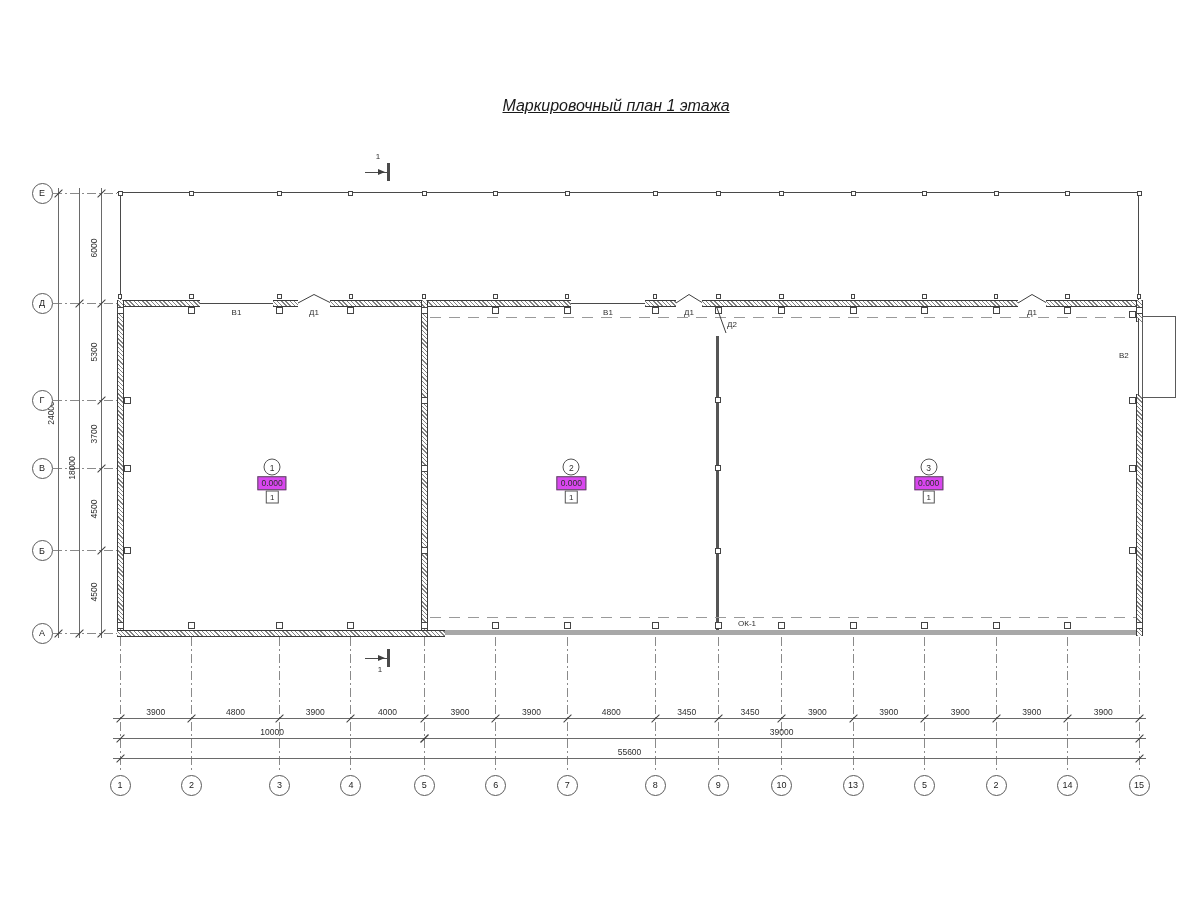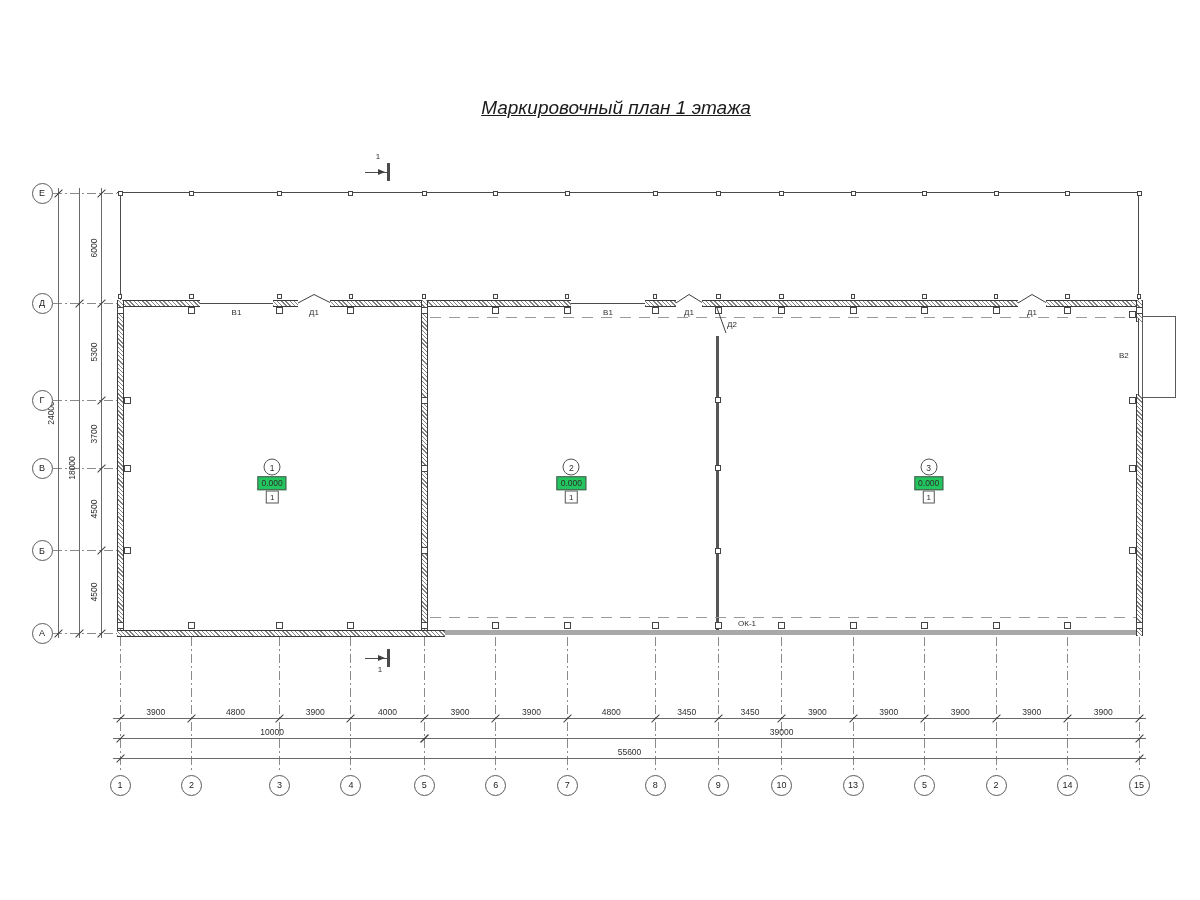--- a/index.html
+++ b/index.html
@@ -1,19 +1,19 @@
 <!DOCTYPE html>
 <html><head>
 <meta charset="utf-8">
 <style>
   html,body{margin:0;padding:0;background:#fff;}
   #canvas{position:relative;width:1200px;height:900px;background:#fff;overflow:hidden;
           font-family:"Liberation Sans",sans-serif;color:#2f2f2f;}
   .title{position:absolute;left:616px;top:97px;transform:translateX(-50%);
-         font-size:19px;font-style:italic;text-decoration:underline;color:#1a1a1a;white-space:nowrap;}
+         font-size:16px;font-style:italic;text-decoration:underline;color:#1a1a1a;white-space:nowrap;}
   .thin{position:absolute;background:#4a4a4a;}
   .dimline{position:absolute;background:#6a6a6a;}
   .tick{position:absolute;width:11px;height:1px;background:#3f3f3f;transform:rotate(-45deg);}
   .sq{position:absolute;border:1px solid #454545;background:#fff;box-sizing:border-box;}
   .box{position:absolute;border:1px solid #5a5a5a;box-sizing:border-box;background:transparent;}
   .circle{position:absolute;width:21px;height:21px;border:1px solid #5a5a5a;border-radius:50%;background:#fff;
           display:flex;align-items:center;justify-content:center;font-size:9px;color:#222;box-sizing:border-box;}
   .txt{position:absolute;font-size:8px;line-height:1;white-space:nowrap;color:#2f2f2f;}
   .dimtxt{position:absolute;font-size:8.5px;line-height:1;white-space:nowrap;color:#2f2f2f;}
   .ctr{transform:translateX(-50%);}
@@ -26,21 +26,21 @@
           background-color:#fdfdfd;
           background-image:repeating-linear-gradient(45deg,#828282 0,#828282 1px,transparent 1px,transparent 3px);}
   .dashdot-h{position:absolute;height:1px;
           background:repeating-linear-gradient(90deg,#8a8a8a 0 9px,transparent 9px 12px,#8a8a8a 12px 14px,transparent 14px 17px);}
   .dashdot-v{position:absolute;width:1px;
           background:repeating-linear-gradient(180deg,#8a8a8a 0 9px,transparent 9px 12px,#8a8a8a 12px 14px,transparent 14px 17px);}
   .dash-h{position:absolute;height:1px;
           background:repeating-linear-gradient(90deg,#9a9a9a 0 11px,transparent 11px 19px);}
   .roomnum{position:absolute;width:17px;height:17px;border:1px solid #555;border-radius:50%;background:#fff;
            display:flex;align-items:center;justify-content:center;font-size:8.5px;transform:translate(-50%,-50%);box-sizing:border-box;}
-  .elev{position:absolute;border:1px solid #555;background:#22c55e;font-size:8.5px;line-height:1;padding:1.5px 3px;
+  .elev{position:absolute;border:1px solid #555;background:#d946ef;font-size:8.5px;line-height:1;padding:1.5px 3px;
         transform:translate(-50%,-50%);white-space:nowrap;}
   .ftype{position:absolute;border:1px solid #555;background:#fff;font-size:8px;line-height:1;padding:1.5px 3px;
          transform:translate(-50%,-50%);white-space:nowrap;}
   .arr-r{position:absolute;width:0;height:0;border-top:3.5px solid transparent;border-bottom:3.5px solid transparent;
          border-left:7px solid #3f3f3f;}
   svg.leaf-layer{position:absolute;left:0;top:0;}
 </style>
 </head>
 <body>
 

